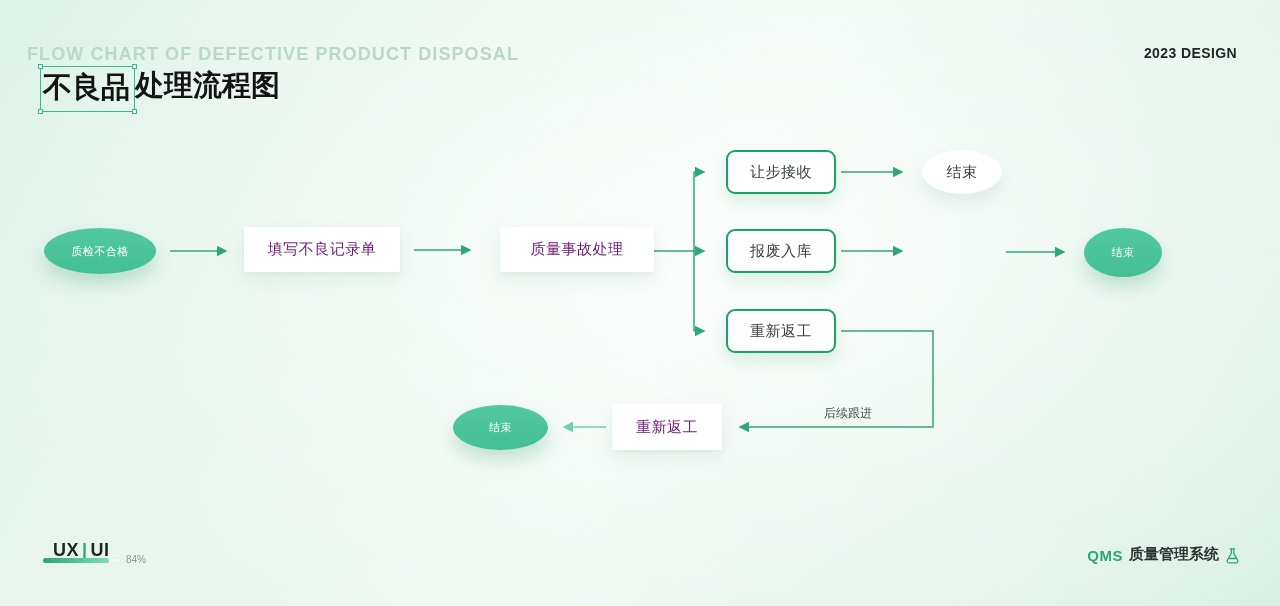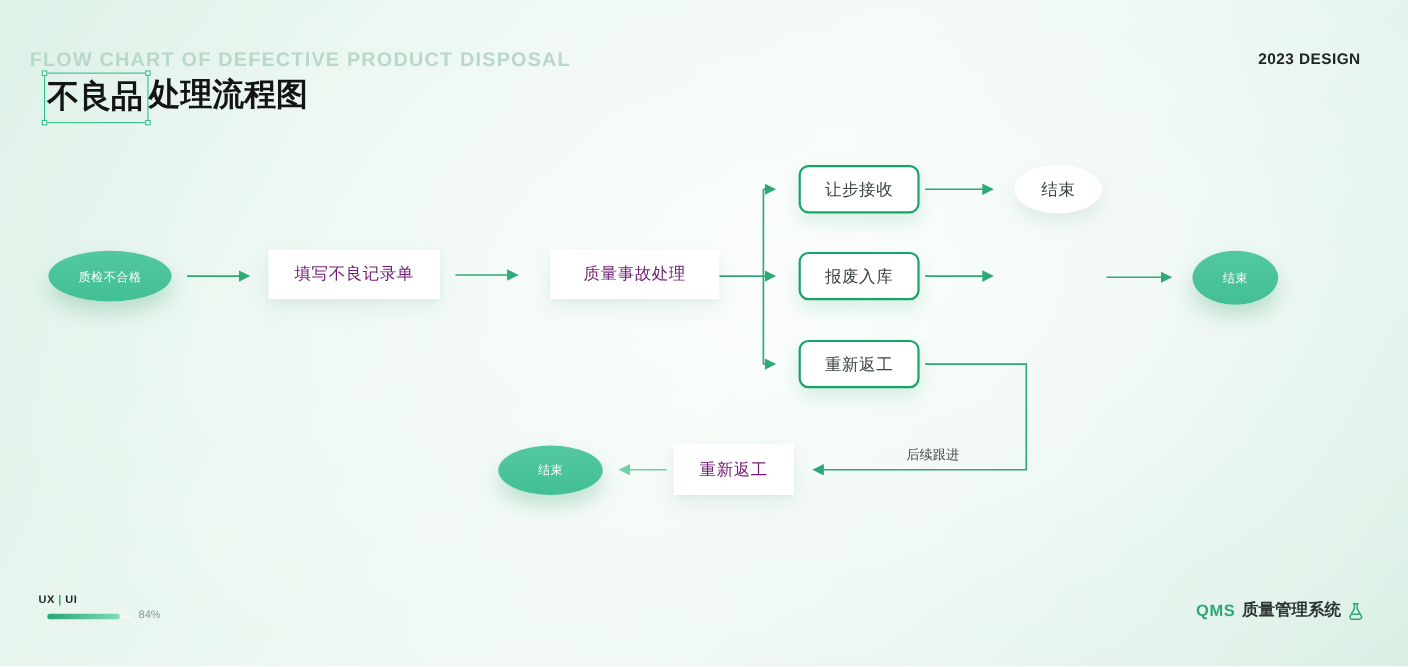--- a/index.html
+++ b/index.html
@@ -84,22 +84,22 @@
 
   .connectors { position: absolute; left: 0; top: 0; width: 1280px; height: 606px; }
 
   .edge-label {
     position: absolute; left: 824px; top: 405px; width: 52px;
     font-size: 12px; color: #3f4a45; text-align: left; white-space: nowrap;
   }
 
   
   .uxui {
-    position: absolute; left: 35px; top: 540px;
-    font-size: 10px; font-weight: 700; color: #1e2522; letter-spacing: 0.5px;
+    position: absolute; left: 53px; top: 540px;
+    font-size: 18px; font-weight: 700; color: #1e2522; letter-spacing: 0.5px;
   }
   .uxui .sep { color: #2fa877; padding: 0 3px; }
   .progress-track {
     position: absolute; left: 43px; top: 558px; width: 78px; height: 5px;
     background: #f4faf7; border-radius: 3px;
     box-shadow: inset 0 0 0 1px rgba(120,160,140,0.10);
   }
   .progress-fill {
     width: 84%; height: 100%; border-radius: 3px;
     background: linear-gradient(90deg, #27a674 0%, #7fdcb6 100%);

